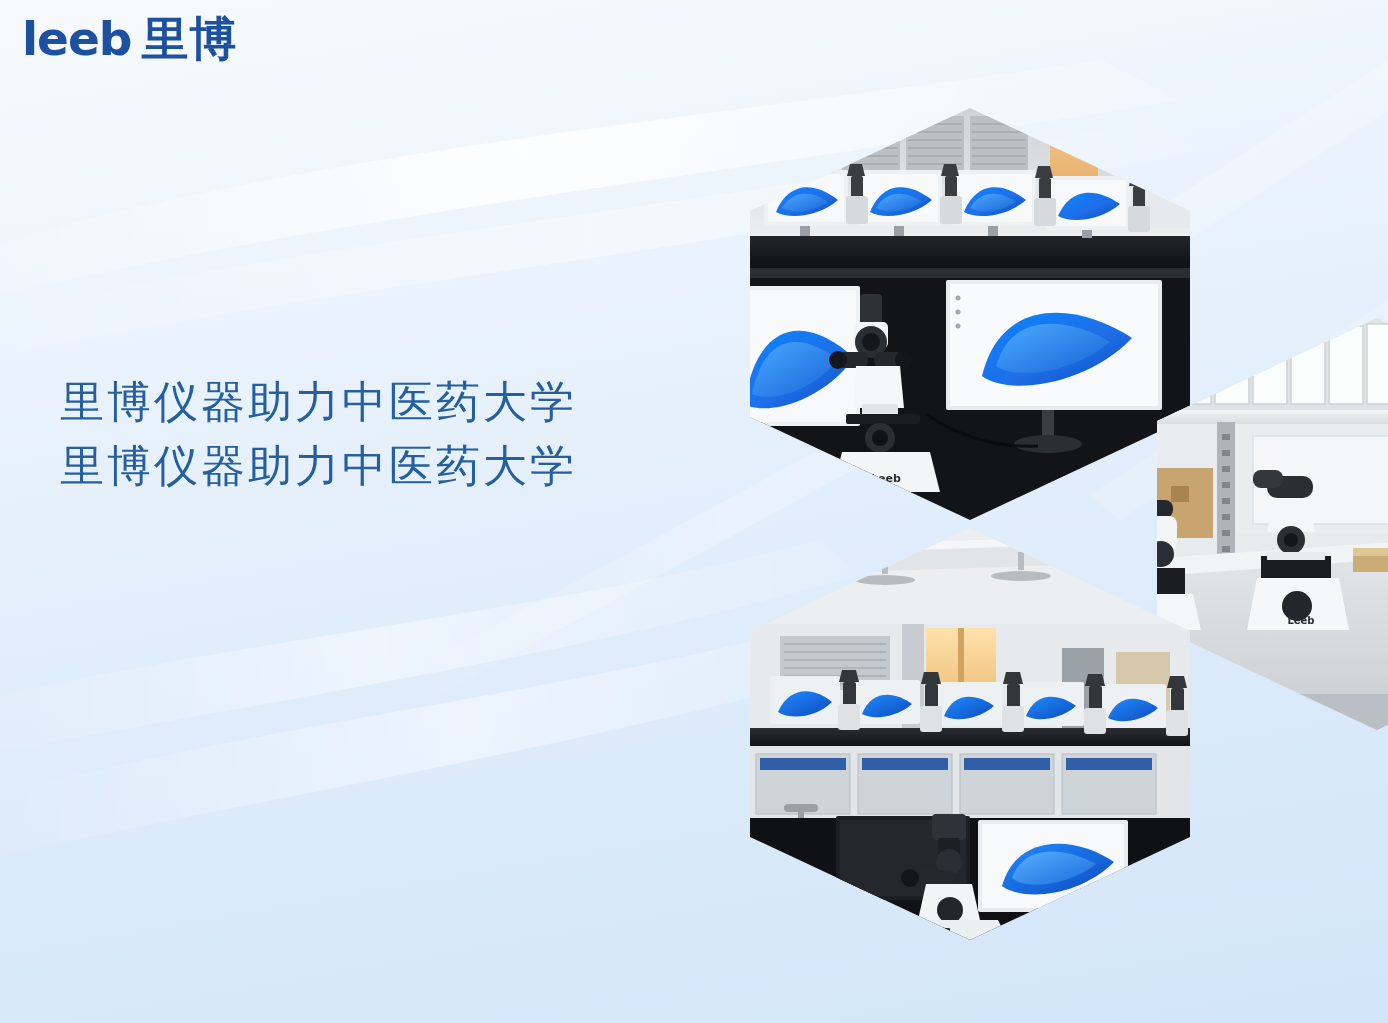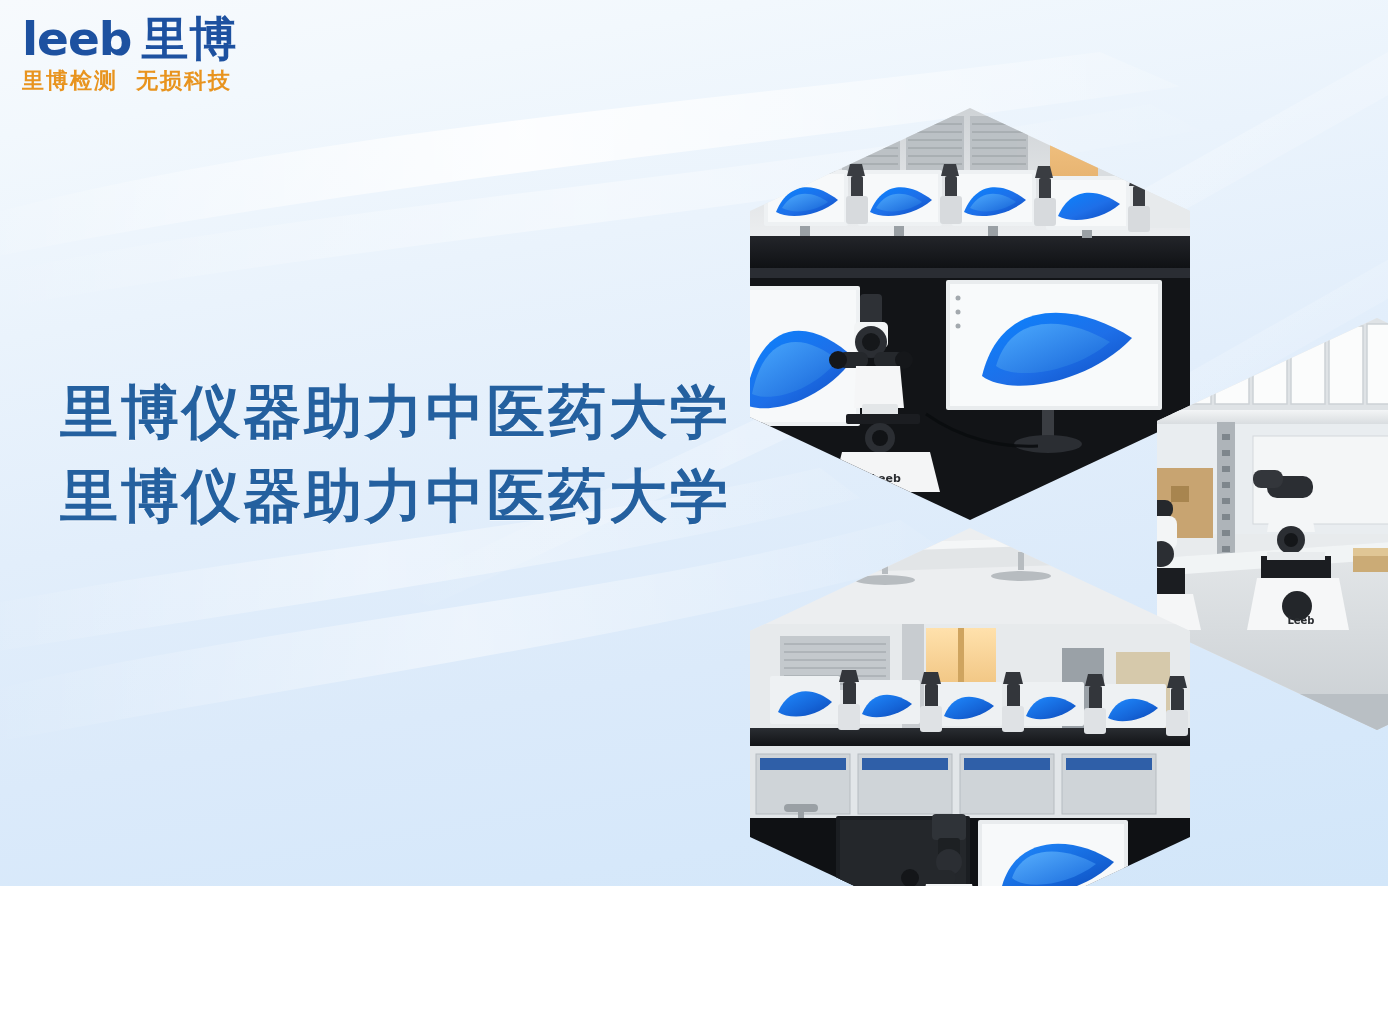--- a/index.html
+++ b/index.html
@@ -7,21 +7,21 @@
     padding: 0;
     background: #ffffff;
   }
   body {
     font-family: "Liberation Sans", sans-serif;
   }
 
   .banner {
     position: relative;
     width: 1388px;
-    height: 886px;
+    height: 1023px;
     overflow: hidden;
     background: linear-gradient(170deg,
         #f7fafd 0%,
         #f2f8fd 12%,
         #eaf3fc 30%,
         #e2eefb 50%,
         #dbeafa 70%,
         #d6e8fa 86%,
         #d2e6f9 100%);
   }
@@ -69,22 +69,22 @@
   .logo-tagline .tag-gap { display:inline-block; width: 18px; }
 
   
   .headline {
     position: absolute;
     left: 60px;
     top: 370px;
     width: 700px;
   }
   .headline-line {
-    font-size: 58px;
-    font-weight: bold;
+    font-size: 44px;
+    font-weight: normal;
     color: #24609f;
     letter-spacing: 3px;
     line-height: 1.45;
     white-space: nowrap;
     text-shadow: 0 1px 0 rgba(255,255,255,0.45);
   }
 
   
   .hex-cluster {
     position: absolute;
@@ -155,23 +155,20 @@
       <path d="M 1388 60 L 1388 110 L 1050 330 L 1010 305 Z" fill="url(#sw3)" opacity="0.8"></path>
       <path d="M 1388 300 L 1388 345 L 1120 520 L 1090 495 Z" fill="url(#sw3)" opacity="0.6"></path>
 
       <path d="M 1040 330 L 1070 352 L 430 700 L 390 682 Z" fill="url(#sw2)" opacity="0.45"></path>
     </svg>
   </div>
 
   <div class="logo-block">
     <div class="logo-main">
       <span class="logo-latin">leeb</span><span class="logo-cn">里博</span>
-    </div>
-    <div class="logo-tagline">
-      <span>里博检测</span><span class="tag-gap"></span><span>无损科技</span>
     </div>
   </div>
 
   <div class="headline">
     <div class="headline-line">里博仪器助力中医药大学</div>
     <div class="headline-line">里博仪器助力中医药大学</div>
   </div>
 
   <div class="hex-cluster">
 

